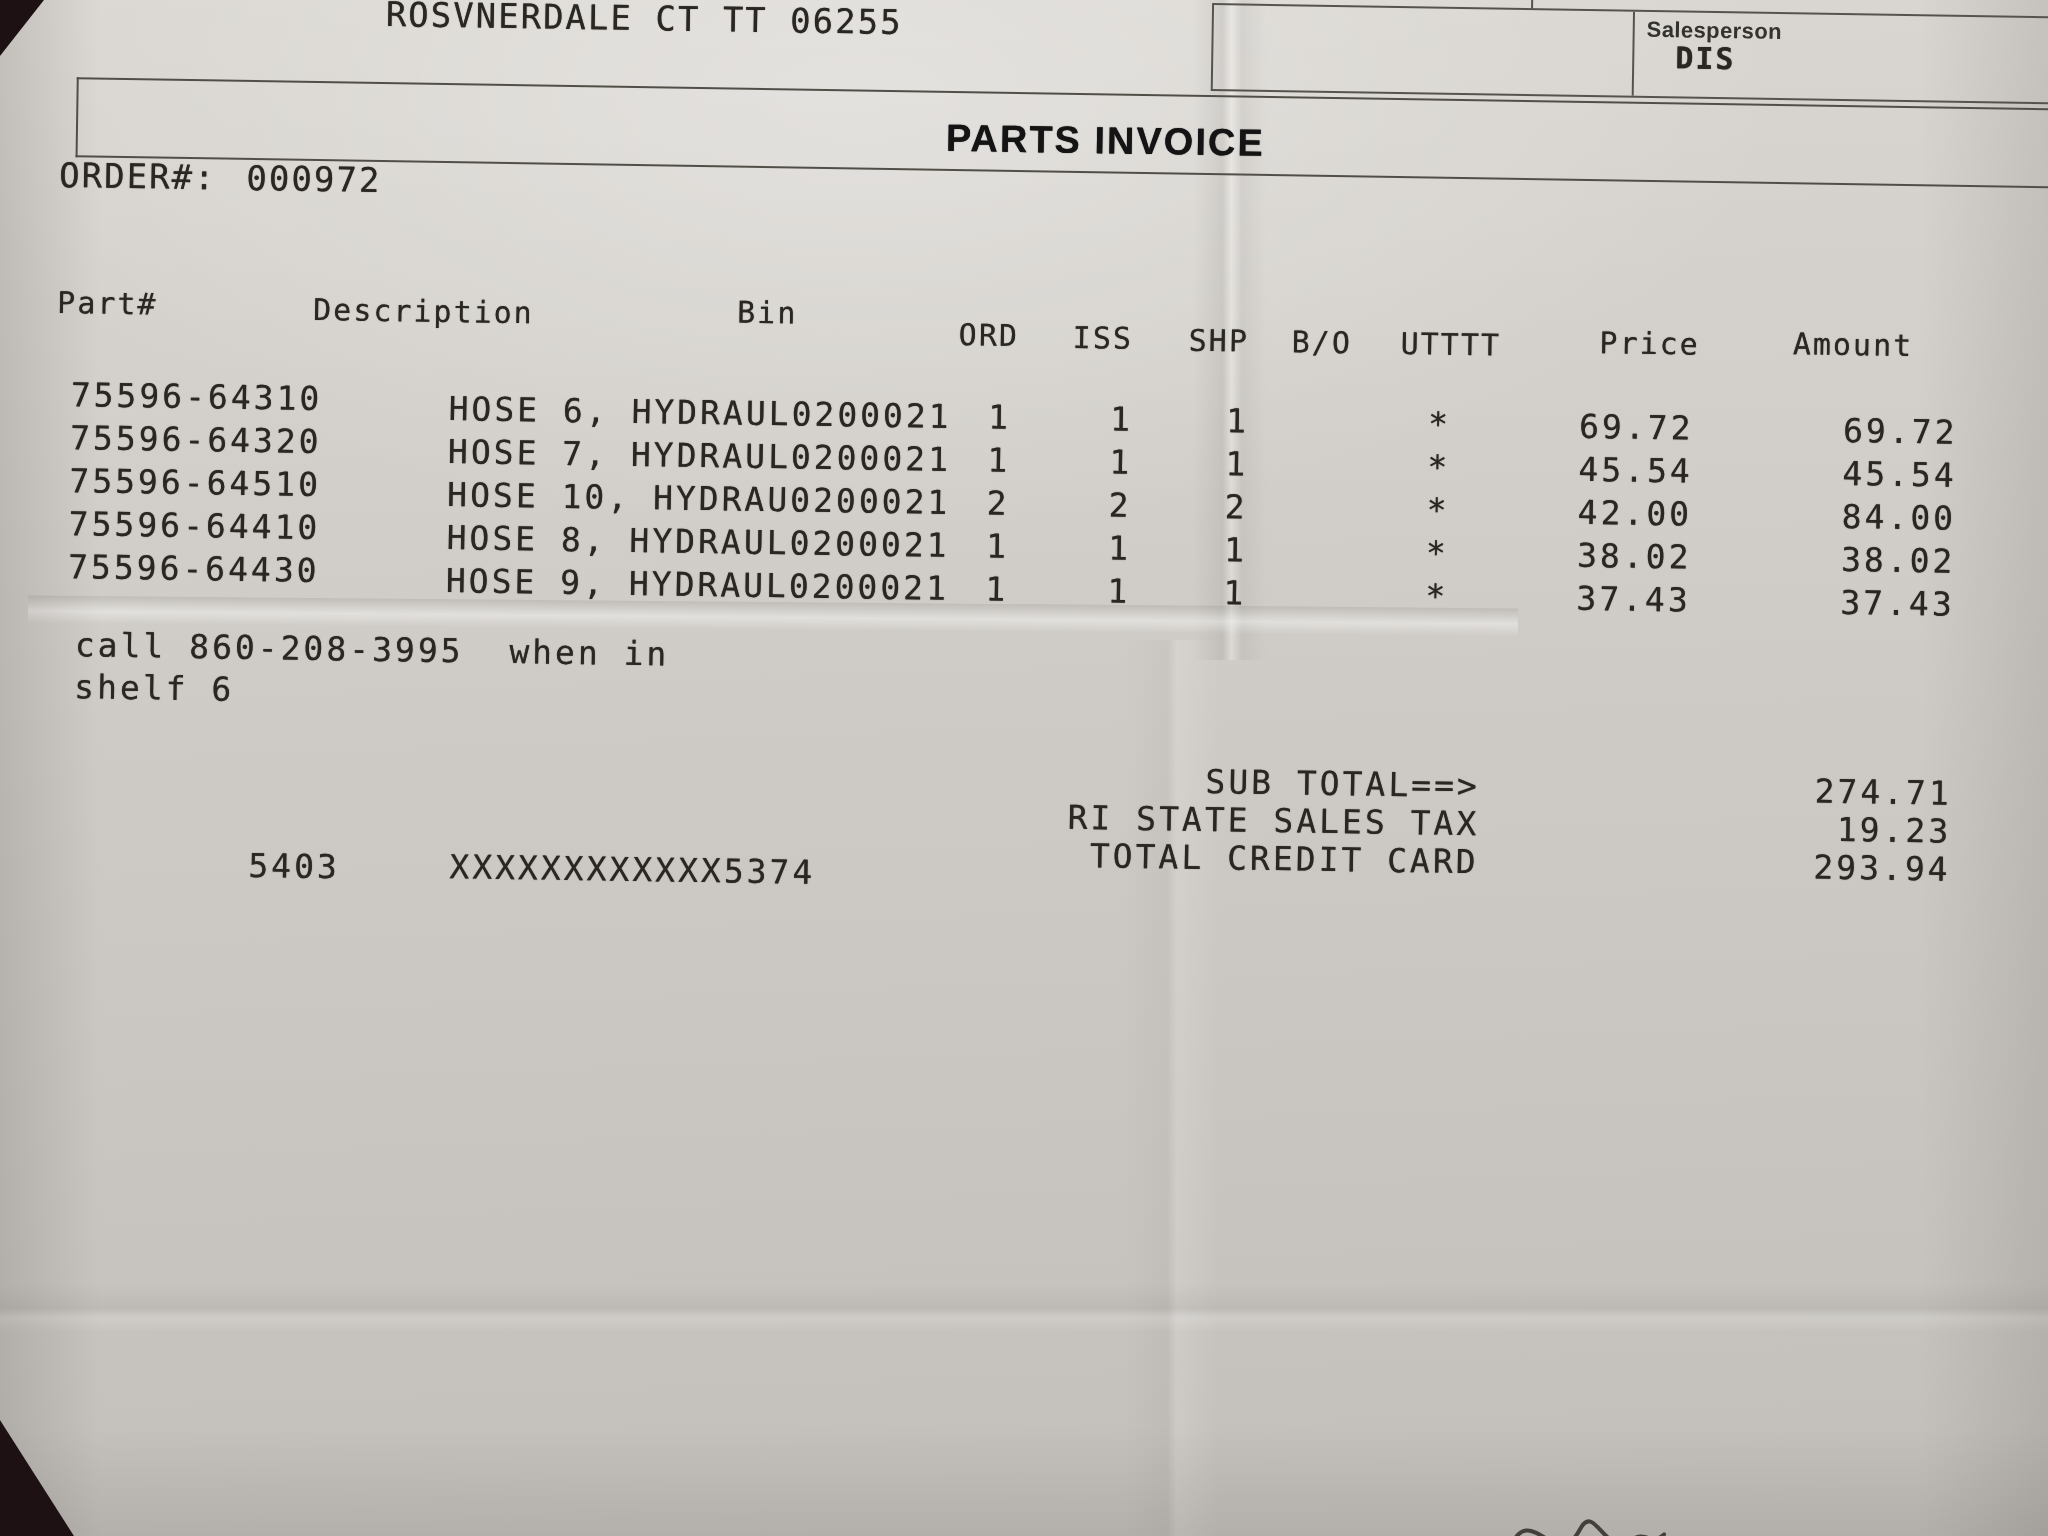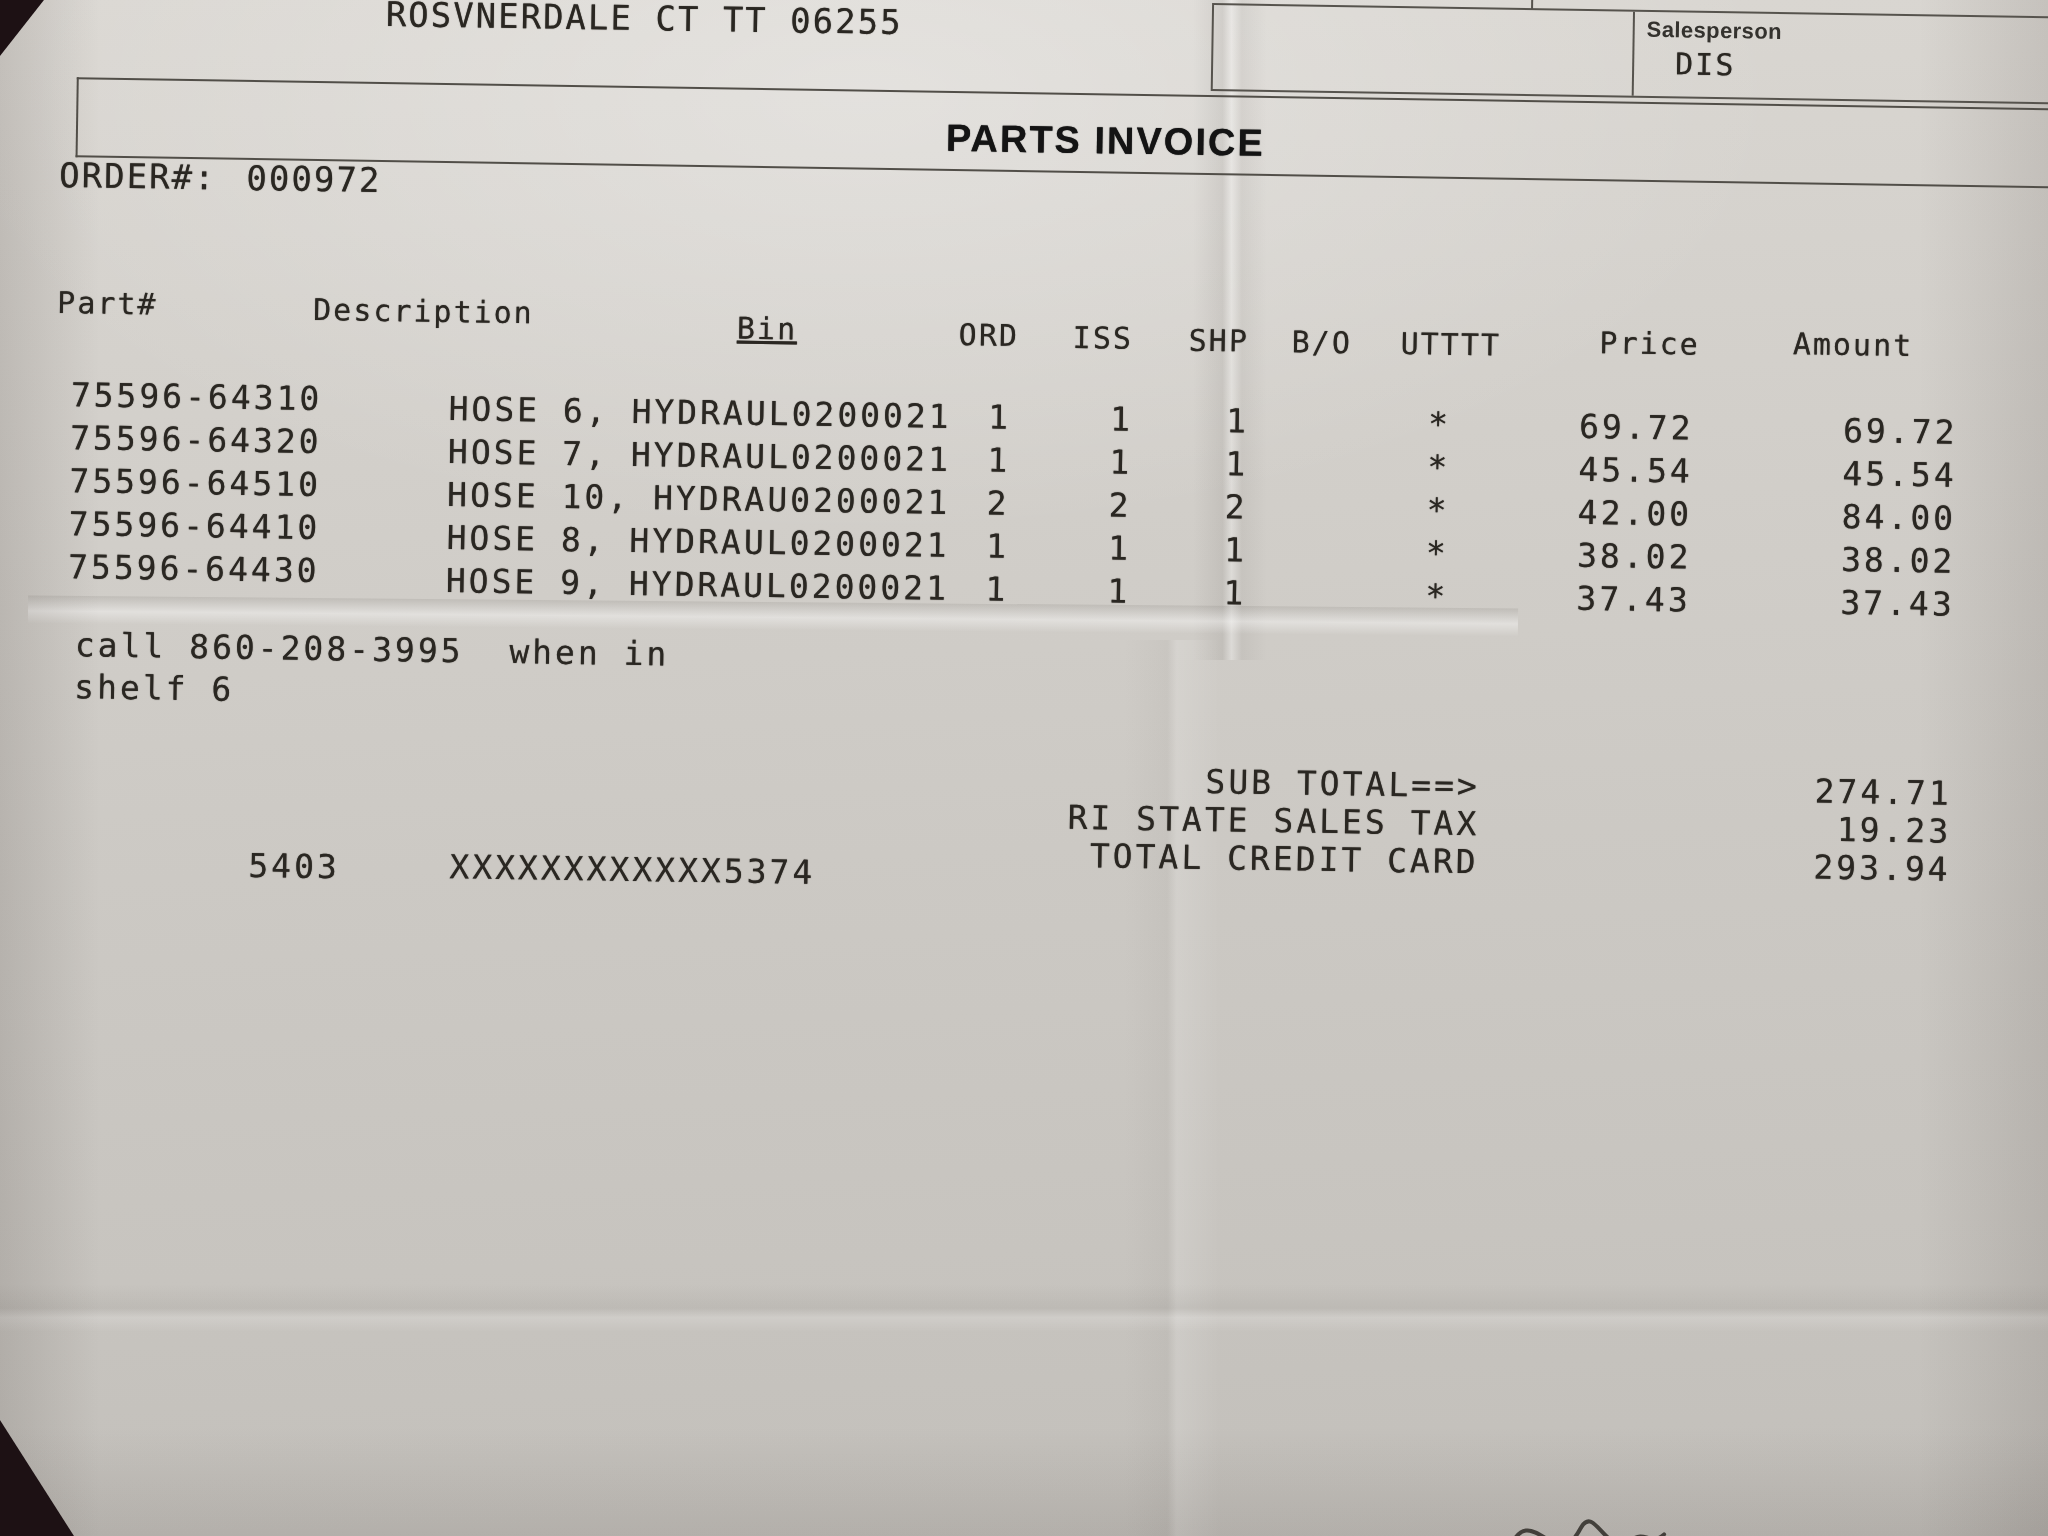--- a/index.html
+++ b/index.html
@@ -41,34 +41,34 @@
   .m30{font-size:30px;letter-spacing:2px;line-height:1.2;}
   .pre{white-space:pre;}
 
   .addr{left:386px;top:-12px;}
 
   .sp-box{left:1212px;top:-16px;width:900px;height:84px;border:2px solid #56534d;}
   .sp-divider{position:absolute;left:419px;top:0;bottom:0;width:2px;background:#56534d;}
   .sp-stub{left:1531px;top:-46px;width:2px;height:32px;background:#56534d;}
   .sp-label{position:absolute;left:433px;top:5px;
     font-family:"Liberation Sans", sans-serif;font-size:22px;letter-spacing:.4px;color:#34322e;font-weight:600;}
-  .sp-value{position:absolute;left:462px;top:34px;}
+  .sp-value{position:absolute;left:462px;top:28px;font-weight:bold;}
 
   .band{left:78px;top:76px;width:2040px;height:76px;
     border-top:2px solid #514e48;border-bottom:2px solid #514e48;border-left:2px solid #514e48;}
   .title{left:948px;top:102px;font-family:"Liberation Sans", sans-serif;
     font-weight:700;font-size:38px;letter-spacing:2px;color:#141414;text-shadow:0 0 1px #222;}
 
   .order-line{left:62px;top:154px;display:flex;gap:30px;}
 
   
   .hcell{position:absolute;}
   .h-part{left:62px;top:284px;}
   .h-desc{left:318px;top:287px;}
-  .h-bin{left:742px;top:299px;text-decoration:underline;}
+  .h-bin{left:742px;top:283px;}
   .h-ord{left:948px;top:302px;width:92px;text-align:center;}
   .h-iss{left:1062px;top:303px;width:92px;text-align:center;}
   .h-shp{left:1178px;top:304px;width:92px;text-align:center;}
   .h-bo{left:1288px;top:304px;width:78px;text-align:center;}
   .h-ut{left:1390px;top:304px;width:132px;text-align:center;}
   .h-price{left:1560px;top:300px;width:145px;text-align:right;}
   .h-amt{left:1798px;top:298px;}
 
   
   .row{position:absolute;left:0;width:100%;height:43px;}

